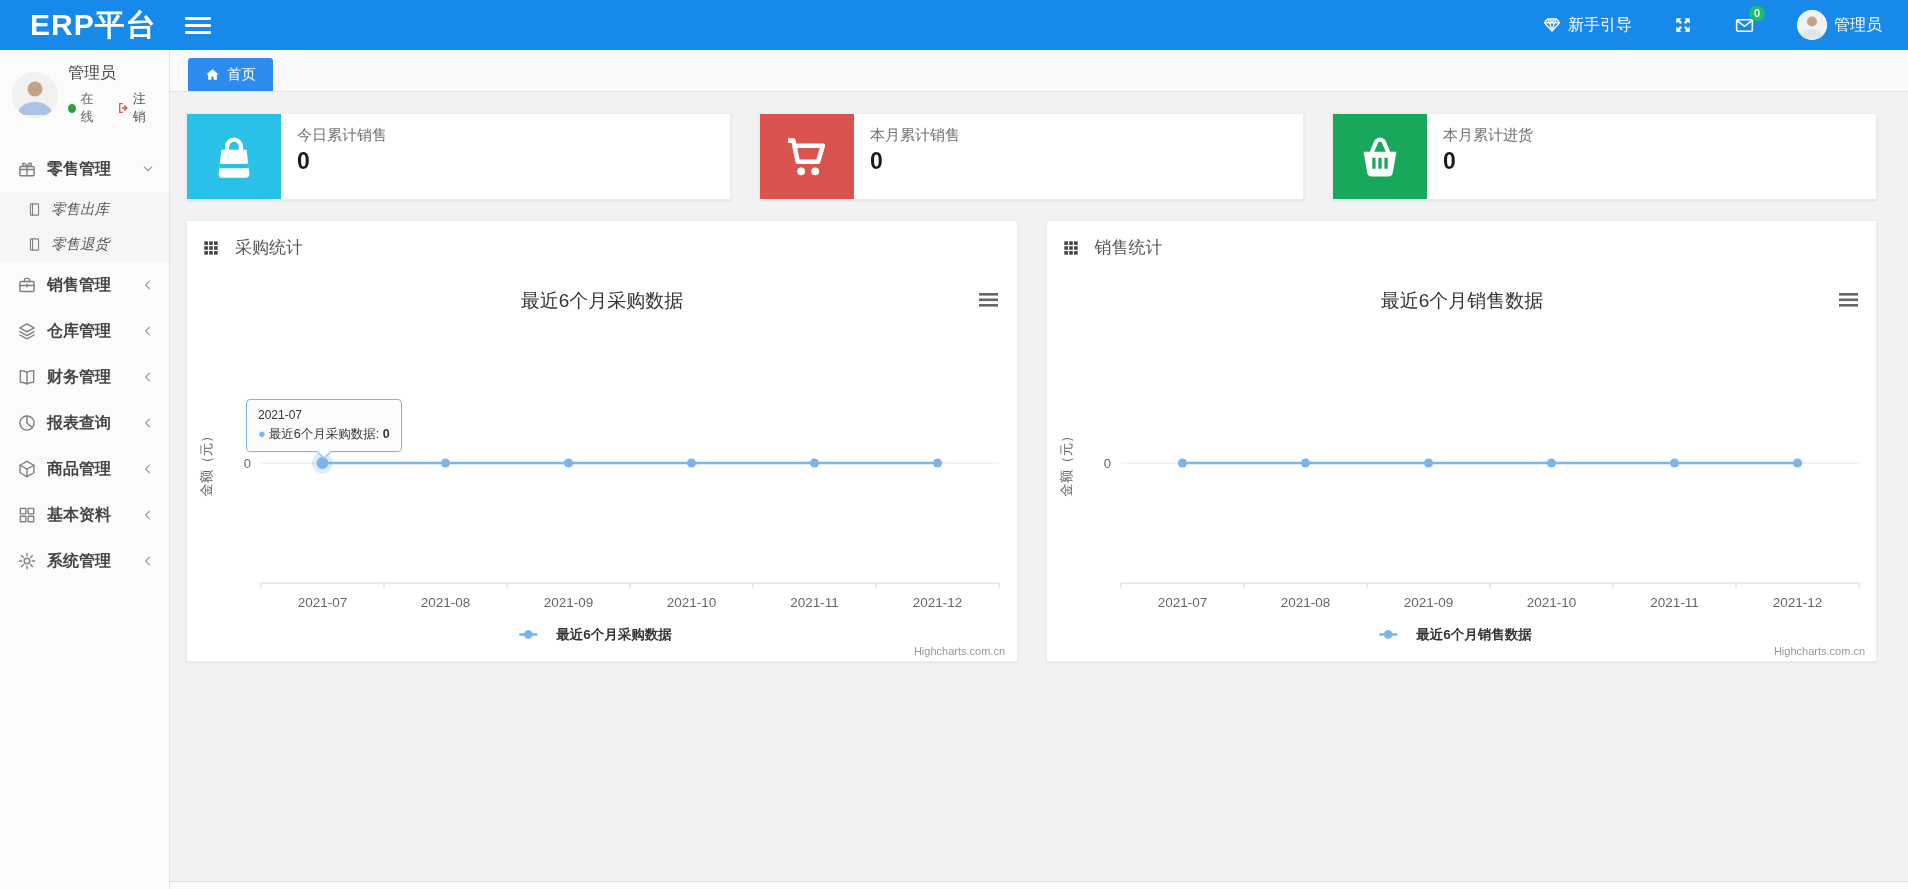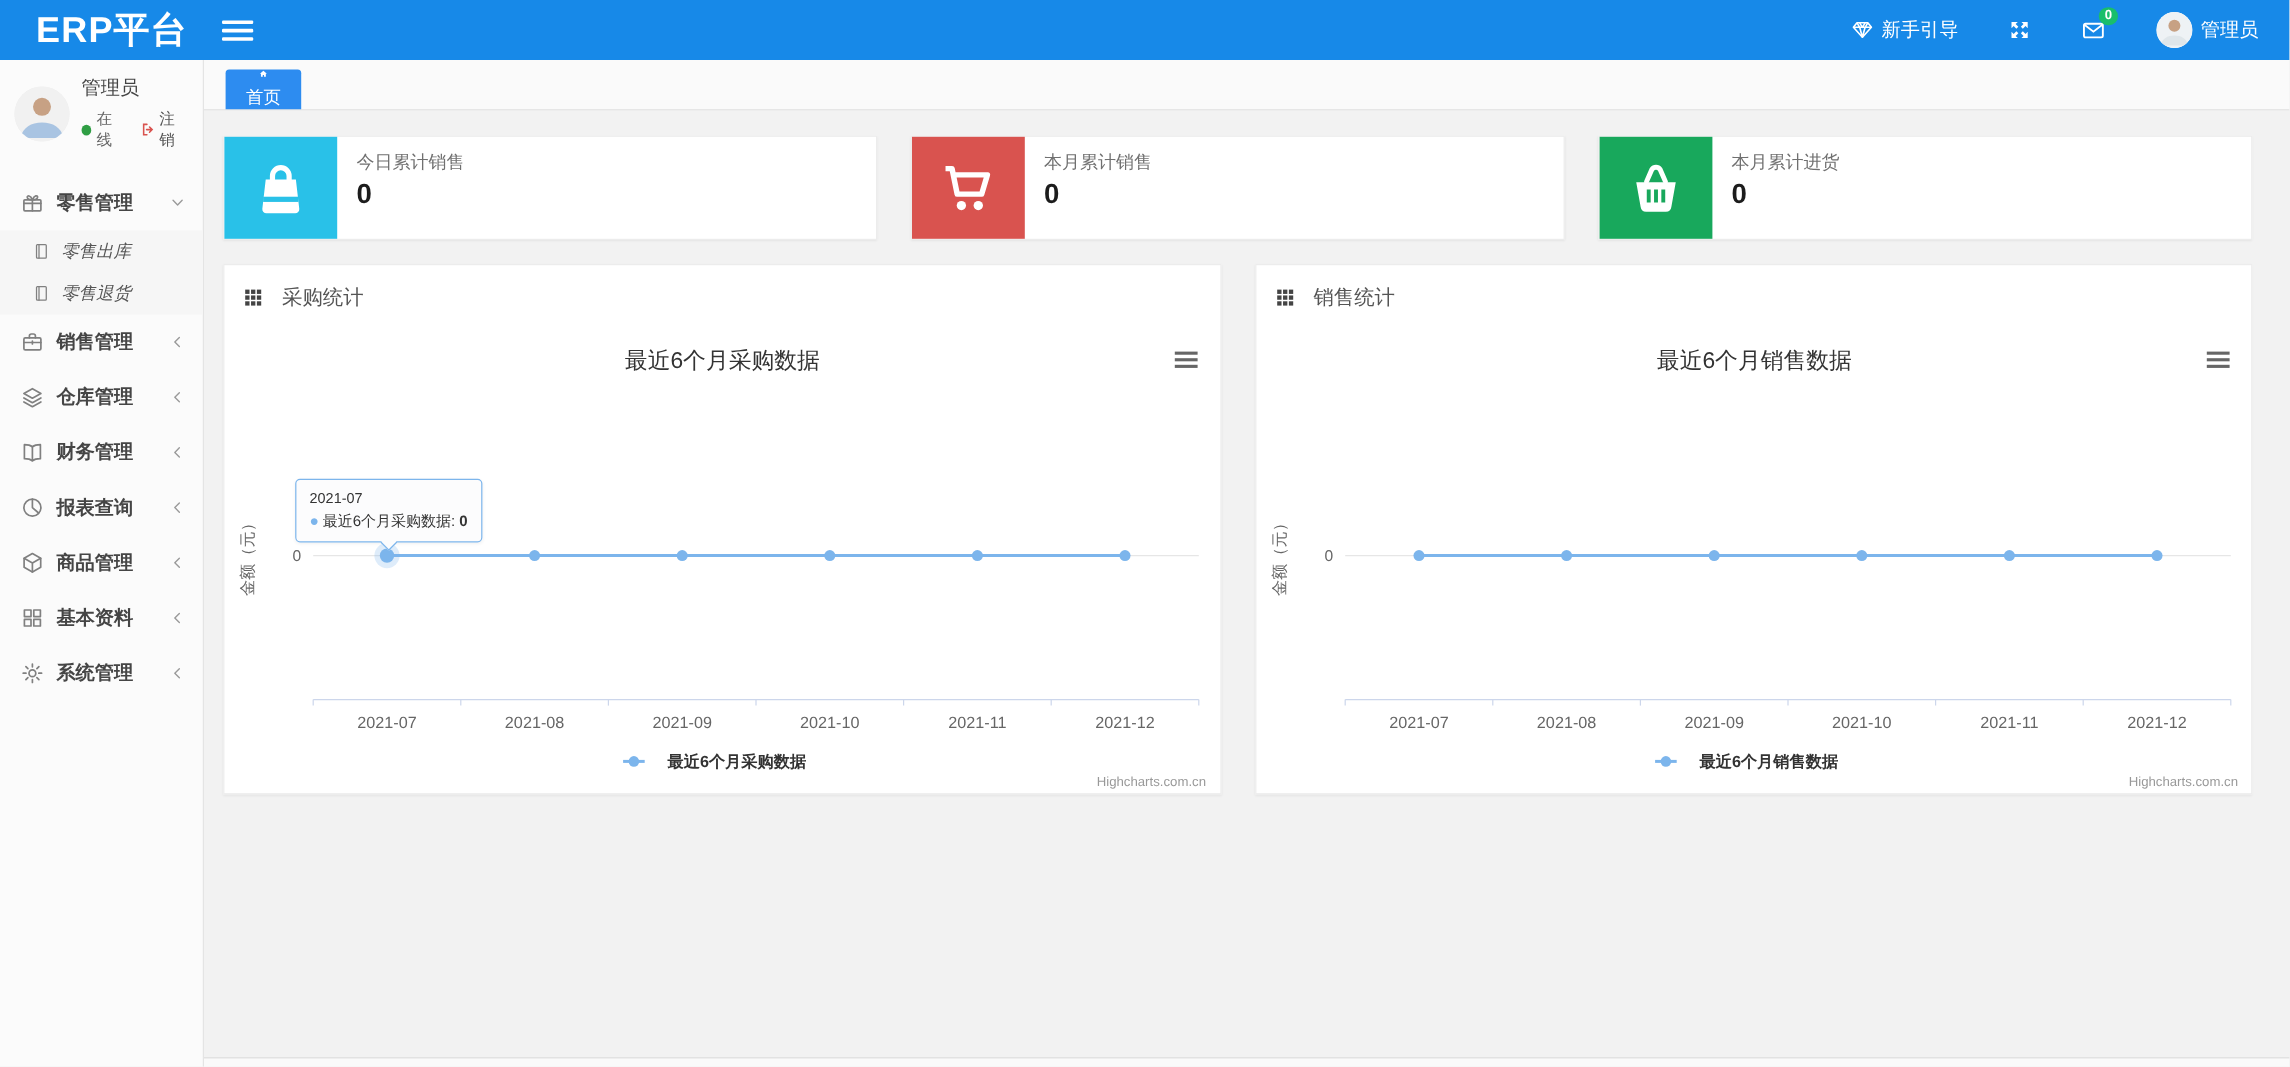--- a/index.html
+++ b/index.html
@@ -44,21 +44,21 @@
   .submenu { background:#f6f6f6;font-style:italic; }
   .submenu-item { height:35px; display:flex; align-items:center; padding-left:27px;
     font-size:14.5px; color:#555; cursor:pointer; }
   .submenu-item .mi { width:15px; height:15px; margin-right:9px; }
 
   
   .tabbar { height:42px; background:#fafafa; border-bottom:1px solid #e2e2e2;
     display:flex; align-items:flex-end; padding-left:18px; flex-shrink:0; }
   .tab { height:33px; background:#2d8cf0; color:#fff; border-radius:3px 3px 0 0;
     display:flex; align-items:center; gap:7px; padding:0 17px; font-size:14.5px;
-    margin-bottom:0; cursor:pointer;flex-direction:column; }
+    margin-bottom:0; cursor:pointer; }
 
   
   .content { flex:1; padding:21px 31px 0 16px; overflow:hidden; }
   .cards { display:flex; gap:28px; }
   .card { flex:1; background:#fff; height:87px; display:flex;
     box-shadow:0 1px 2px rgba(0,0,0,.08); border:1px solid #ececec; cursor:pointer; }
   .card-icon { width:94px; display:flex; align-items:center; justify-content:center;
     color:#fff; flex-shrink:0; }
   .card-text { padding:12px 16px; }
   .card-label { font-size:15px; color:#707070; margin-bottom:3px; }

